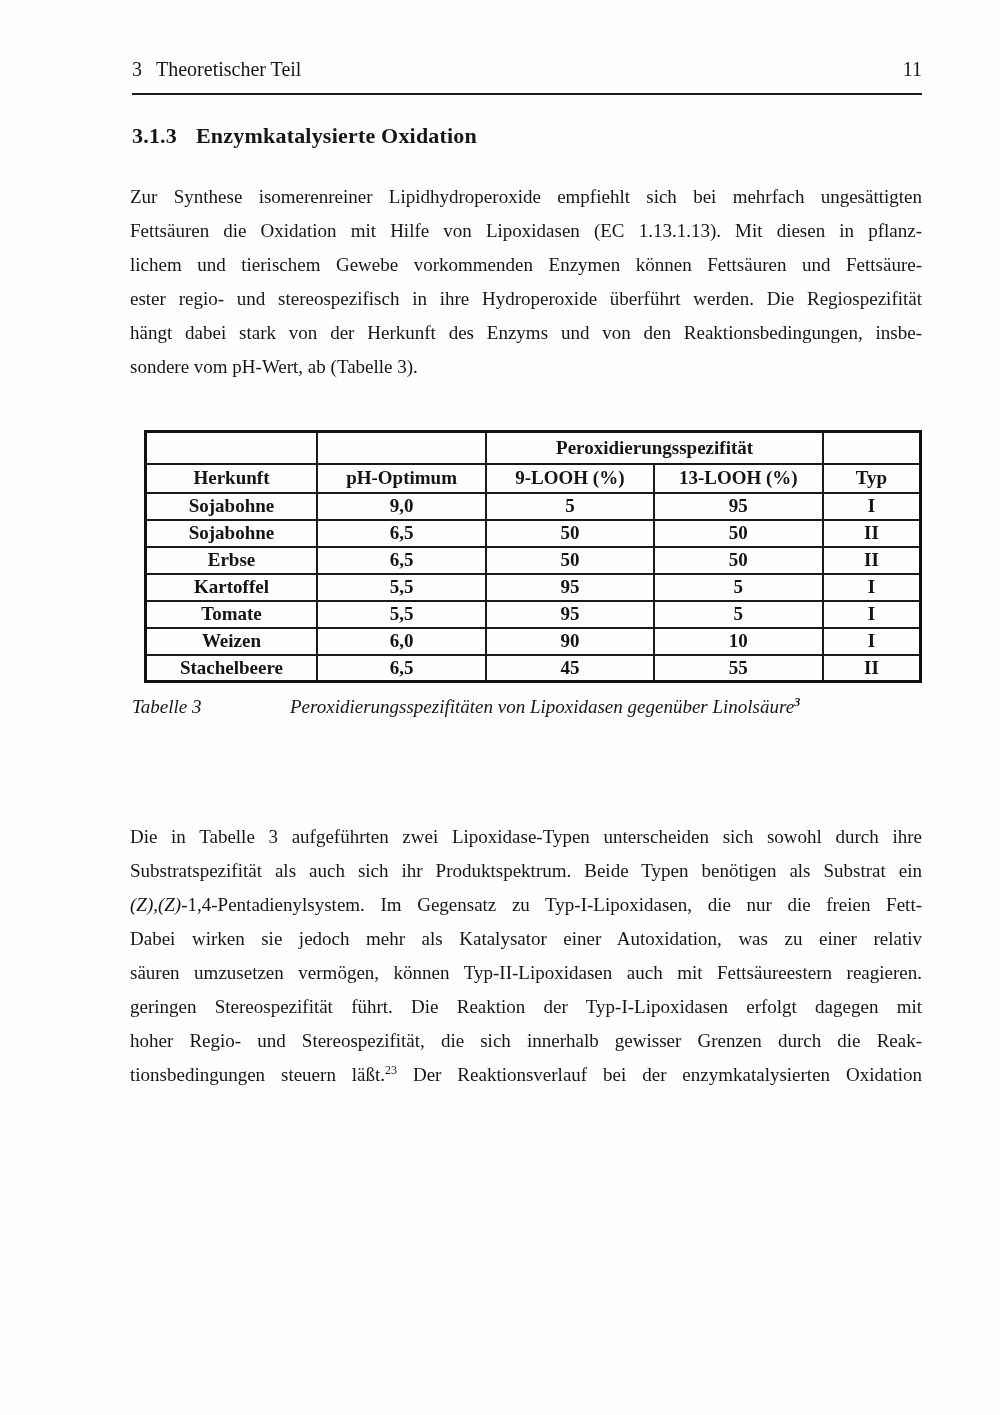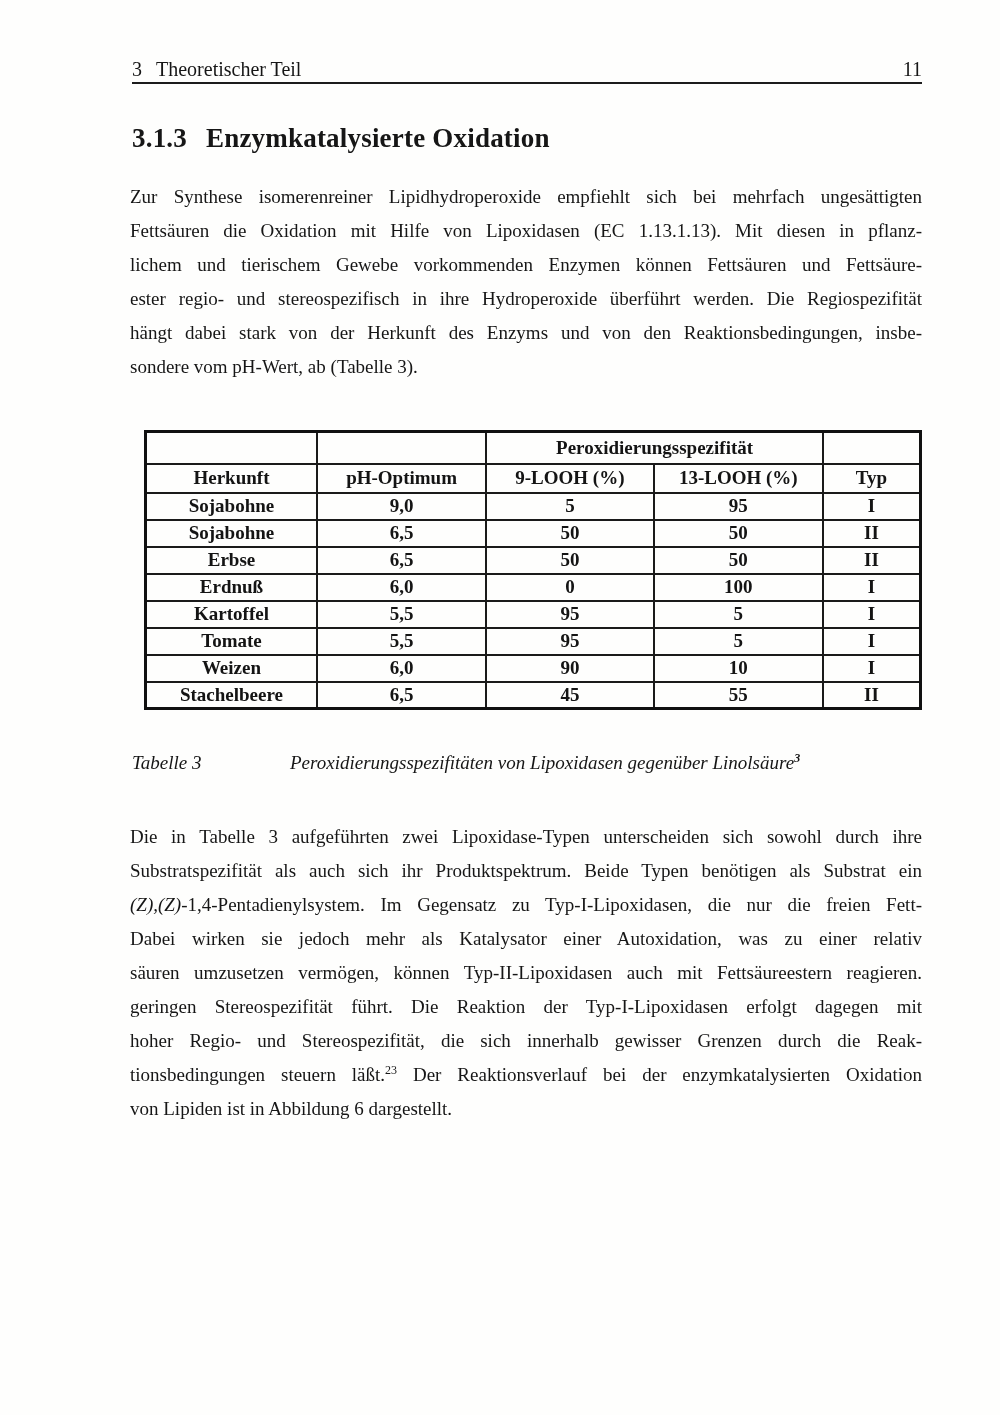--- a/index.html
+++ b/index.html
@@ -11,27 +11,27 @@
     color:#161616;
     font-family:"Liberation Serif","DejaVu Serif",serif;
     overflow:hidden;
   }
   
   .running-header {
     position:absolute; top:58px; left:132px; right:78px;
     display:flex; justify-content:space-between; align-items:baseline;
     font-size:20px;
     border-bottom:2px solid #1c1c1c;
-    padding-bottom:1px;
+    padding-bottom:12px;
   }
   .running-header .chap-num { margin-right:14px; }
   
   .section-heading {
     position:absolute; top:123px; left:132px;
-    font-size:27px; font-weight:bold;
+    font-size:22px; font-weight:bold;
     letter-spacing:0.2px;
   }
   .section-heading .h-num { margin-right:19px; }
   
   .para {
     position:absolute; left:130px; width:792px;
     font-size:19px;
   }
   .para-1 { top:180px; }
   .para-2 { top:820px; }
@@ -59,21 +59,21 @@
     font-weight:bold;
     vertical-align:middle;
   }
   .spec-table { border:3px solid #111; }
   .spec-table .row-group td, .spec-table .row-group th { height:32px; }
   .spec-table .row-cols th { height:29px; }
   .spec-table tbody tr td { height:27px; }
   .spec-table th.bold, .spec-table .row-cols th { font-weight:bold; }
   
   .table-caption {
-    position:absolute; top:752px; left:132px; width:790px;
+    position:absolute; top:696px; left:132px; width:790px;
     font-size:19px; font-style:italic;
   }
   .table-caption .cap-label { display:inline-block; width:158px; }
   .table-caption sup { font-weight:bold; }
 </style>
 </head>
 <body>
 
 <div class="page">
 
@@ -136,27 +136,20 @@
           <td>II</td>
         </tr>
         <tr>
           <td>Erbse</td>
           <td>6,5</td>
           <td>50</td>
           <td>50</td>
           <td>II</td>
         </tr>
         <tr>
-          <td>Erdnuß</td>
-          <td>6,0</td>
-          <td>0</td>
-          <td>100</td>
-          <td>I</td>
-        </tr>
-        <tr>
           <td>Kartoffel</td>
           <td>5,5</td>
           <td>95</td>
           <td>5</td>
           <td>I</td>
         </tr>
         <tr>
           <td>Tomate</td>
           <td>5,5</td>
           <td>95</td>
@@ -186,16 +179,15 @@
 
   <div class="para para-2">
       <div class="line"><span>Die in Tabelle 3 aufgeführten zwei Lipoxidase-Typen unterscheiden sich sowohl durch ihre</span></div>
       <div class="line"><span>Substratspezifität als auch sich ihr Produktspektrum. Beide Typen benötigen als Substrat ein</span></div>
       <div class="line"><span class="italic">(Z),(Z)</span><span>-1,4-Pentadienylsystem. Im Gegensatz zu Typ-I-Lipoxidasen, die nur die freien Fett-</span></div>
       <div class="line"><span>Dabei wirken sie jedoch mehr als Katalysator einer Autoxidation, was zu einer relativ</span></div>
       <div class="line"><span>säuren umzusetzen vermögen, können Typ-II-Lipoxidasen auch mit Fettsäureestern reagieren.</span></div>
       <div class="line"><span>geringen Stereospezifität führt. Die Reaktion der Typ-I-Lipoxidasen erfolgt dagegen mit</span></div>
       <div class="line"><span>hoher Regio- und Stereospezifität, die sich innerhalb gewisser Grenzen durch die Reak-</span></div>
       <div class="line"><span>tionsbedingungen steuern läßt.</span><sup>23</sup><span> Der Reaktionsverlauf bei der enzymkatalysierten Oxidation</span></div>
-      <div class="line last"><span>von Lipiden ist in Abbildung 6 dargestellt.</span></div>
     </div>
 
 </div>
 
 </body></html>

